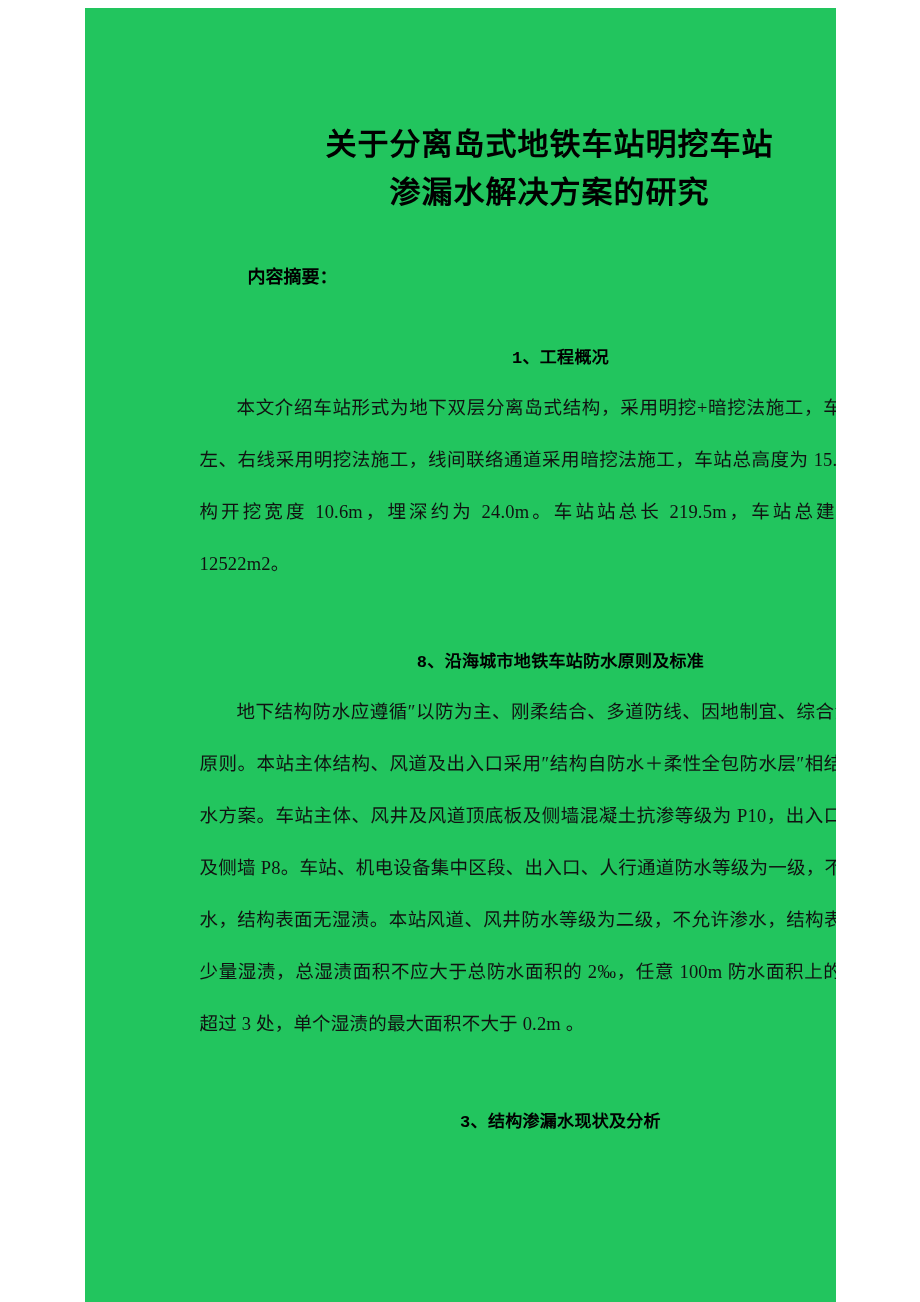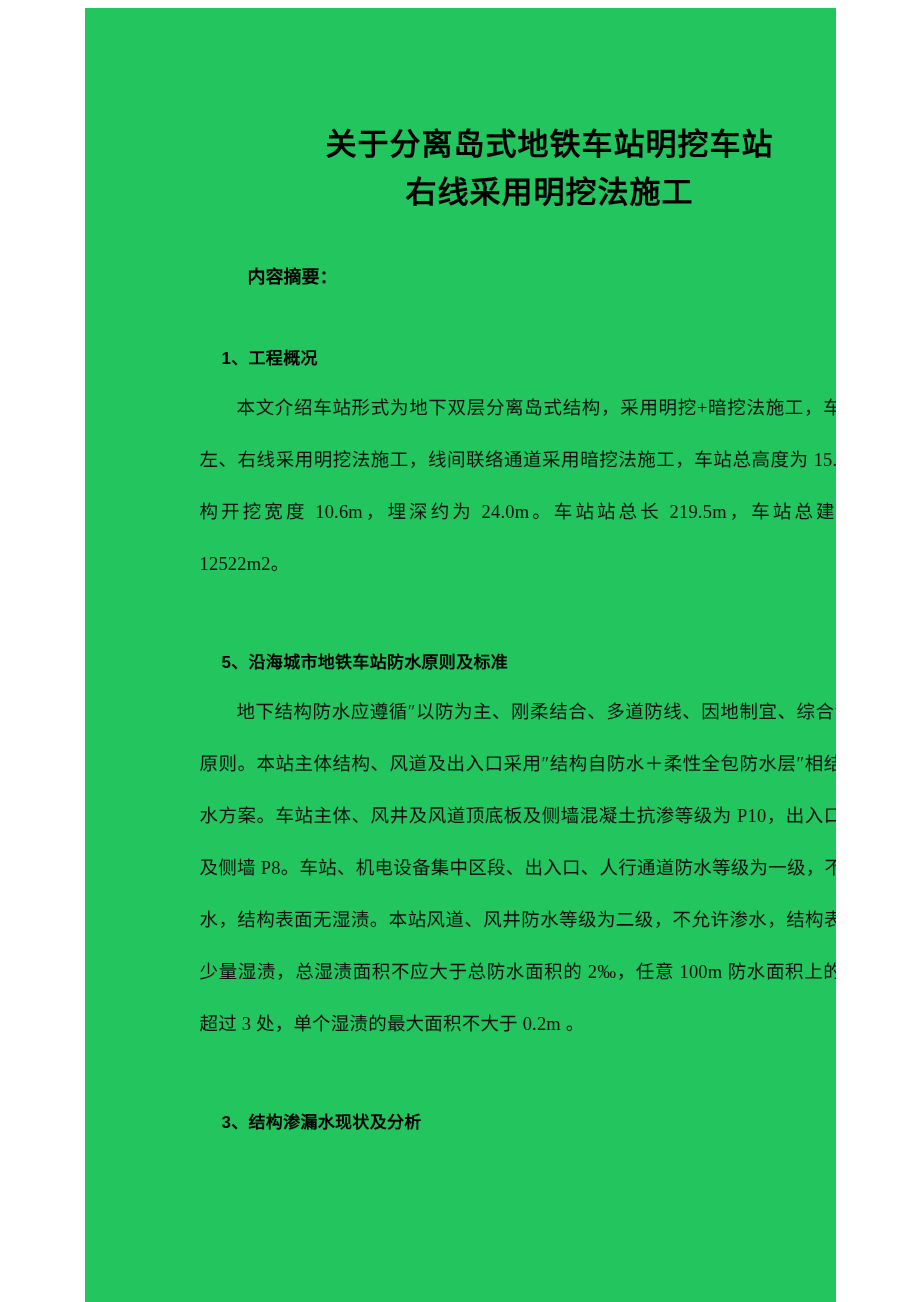--- a/index.html
+++ b/index.html
@@ -69,53 +69,54 @@
   }
 
   .body-par.tight {
     padding-top: 6px;
   }
 
   .section-heading {
     margin: 0;
     padding-top: 42px;
     padding-left: 22px;
-    font-family: Liberation Sans, sans-serif;
+    font-family: Liberation Mono, monospace;
     font-weight: bold;
     font-size: 17px;
     line-height: 34px;
     letter-spacing: 0.3px;
+    text-align: center;
   }
 
   .section-heading.gap-large {
     padding-top: 56px;
   }
 
   .spacer-sm { height: 8px; }
 </style>
 </head>
 <body>
 
 <div class="page">
   <div class="content">
 
     <h1 class="doc-title">
       <span class="title-line">关于分离岛式地铁车站明挖车站</span>
-      <span class="title-line">右线采用明挖法施工</span>
+      <span class="title-line">渗漏水解决方案的研究</span>
     </h1>
 
     <p class="abstract-label">内容摘要：</p>
 
 
     <div class="spacer-sm"></div>
 
     <h2 class="section-heading">1、工程概况</h2>
 
     <p class="body-par tight">本文介绍车站形式为地下双层分离岛式结构，采用明挖+暗挖法施工，车站主体左、右线采用明挖法施工，线间联络通道采用暗挖法施工，车站总高度为 15.3m，结构开挖宽度 10.6m，埋深约为 24.0m。车站站总长 219.5m，车站总建筑面积 12522m2。</p>
 
-    <h2 class="section-heading gap-large">5、沿海城市地铁车站防水原则及标准</h2>
+    <h2 class="section-heading gap-large">8、沿海城市地铁车站防水原则及标准</h2>
 
     <p class="body-par tight">地下结构防水应遵循″以防为主、刚柔结合、多道防线、因地制宜、综合治理″的原则。本站主体结构、风道及出入口采用″结构自防水＋柔性全包防水层″相结合的防水方案。车站主体、风井及风道顶底板及侧墙混凝土抗渗等级为 P10，出入口顶底板及侧墙 P8。车站、机电设备集中区段、出入口、人行通道防水等级为一级，不允许渗水，结构表面无湿渍。本站风道、风井防水等级为二级，不允许渗水，结构表面可有少量湿渍，总湿渍面积不应大于总防水面积的 2‰，任意 100m 防水面积上的湿渍不超过 3 处，单个湿渍的最大面积不大于 0.2m 。</p>
 
     <h2 class="section-heading gap-large">3、结构渗漏水现状及分析</h2>
 
   </div>
 </div>
 
 </body></html>

